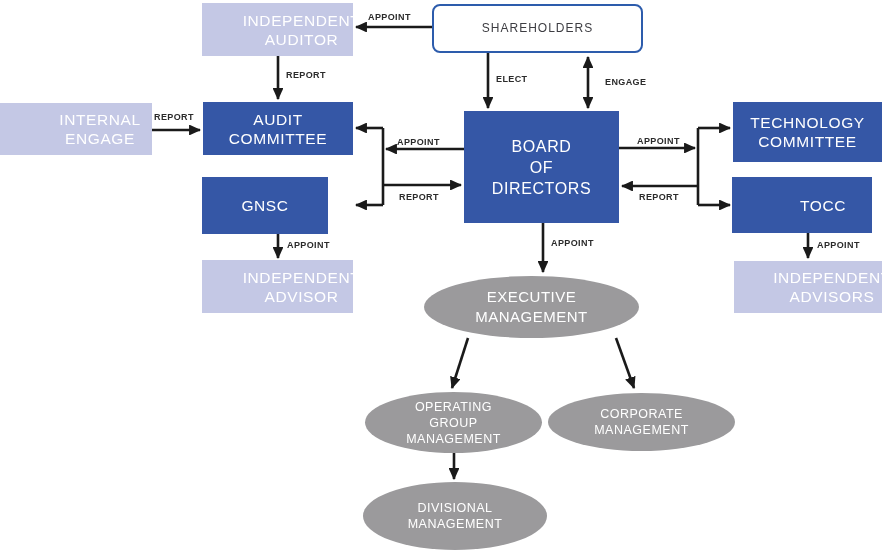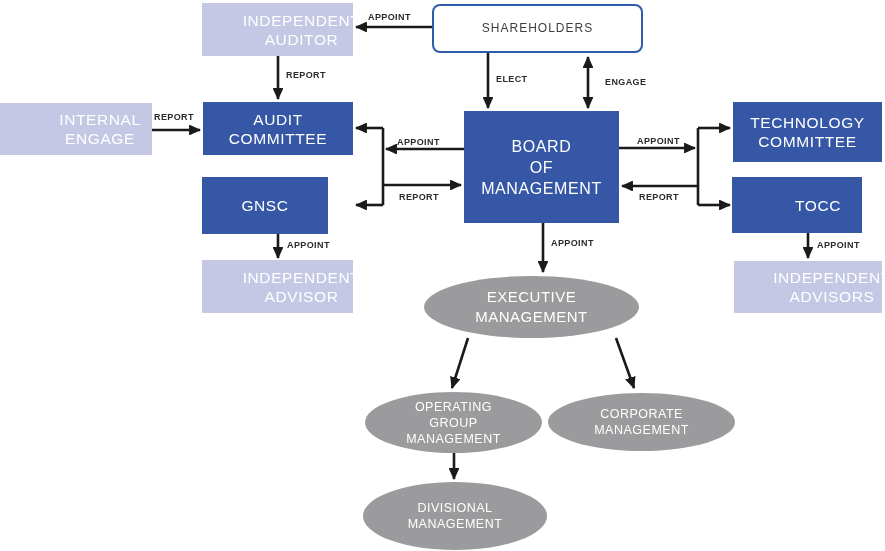--- a/index.html
+++ b/index.html
@@ -100,26 +100,26 @@
   <div class="node blue" style="left:203px;top:102px;width:150px;height:53px;">AUDIT
 COMMITTEE</div>
 
   <div class="node blue" style="left:202px;top:177px;width:126px;height:57px;">GNSC</div>
 
   <div class="node lavender" style="left:202px;top:260px;width:151px;height:53px;">INDEPENDENT
 ADVISOR</div>
 
   <div class="node blue board" style="left:464px;top:111px;width:155px;height:112px;">BOARD
 OF
-MANAGEMENT</div>
+DIRECTORS</div>
 
   <div class="node blue" style="left:733px;top:102px;width:149px;height:60px;">TECHNOLOGY
 COMMITTEE</div>
 
-  <div class="node blue" style="left:732px;top:177px;width:130px;height:56px;padding-left:42px;">TOCC</div>
+  <div class="node blue" style="left:732px;top:177px;width:140px;height:56px;padding-left:42px;">TOCC</div>
 
   <div class="node lavender" style="left:734px;top:261px;width:148px;height:52px;">INDEPENDENT
 ADVISORS</div>
 
   <div class="ellipse big" style="left:424px;top:276px;width:215px;height:62px;">EXECUTIVE
 MANAGEMENT</div>
 
   <div class="ellipse" style="left:365px;top:392px;width:177px;height:61px;">OPERATING
 GROUP
 MANAGEMENT</div>

